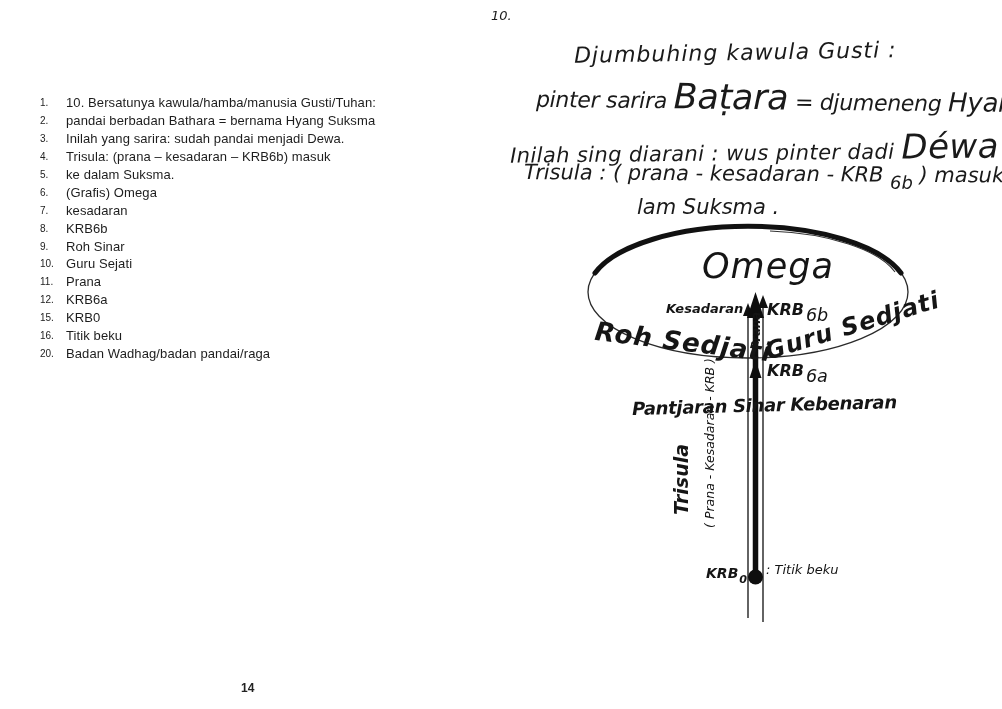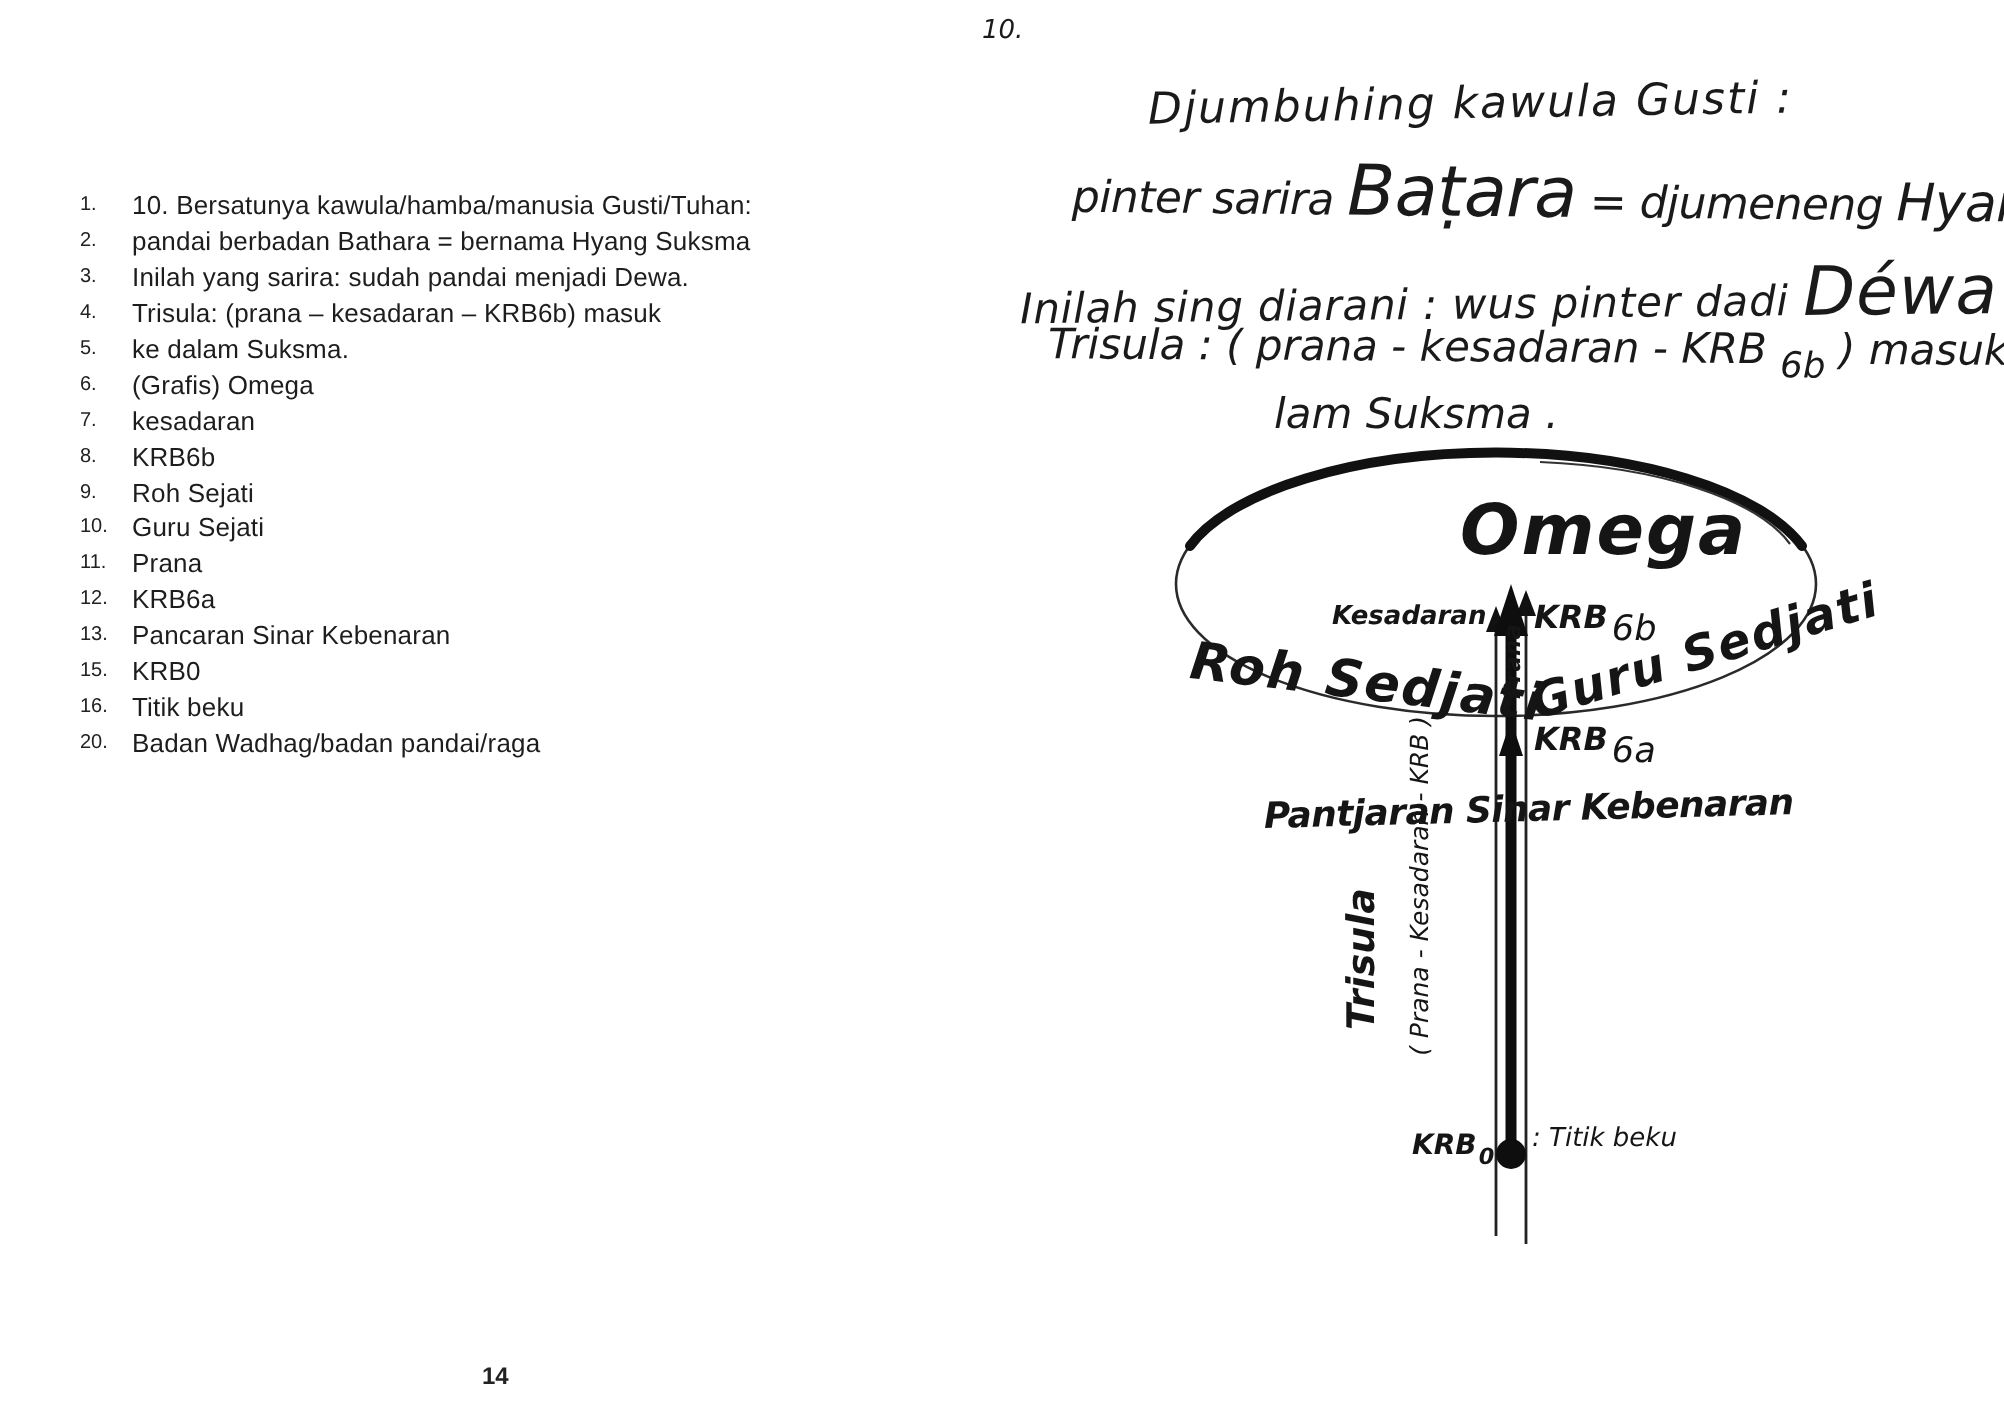--- a/index.html
+++ b/index.html
@@ -22,21 +22,21 @@
   .l2 .big{font-size:35px;}
   .l2 .med{font-size:26px;}
   .l3{left:510px;top:128px;font-size:21px;letter-spacing:.4px;transform:rotate(-.6deg);}
   .l3 .big{font-size:34px;}
   .l4{left:524px;top:162px;font-size:21px;transform:rotate(.4deg);}
   .l5{left:637px;top:195px;font-size:21px;}
   .subdn{position:relative;top:7px;font-size:.85em;}
   
   .dl{position:absolute;font-family:"DejaVu Sans",sans-serif;font-style:italic;
       color:#151515;white-space:nowrap;}
-  .omega{left:730px;top:246px;font-size:35px;letter-spacing:1px;font-weight:bold;}
+  .omega{left:702px;top:246px;font-size:35px;letter-spacing:1px;}
   .kesadaran{left:666px;top:301px;width:74px;text-align:right;font-size:13px;font-weight:bold;}
   .krb6b{left:767px;top:299px;font-size:16px;font-weight:bold;}
   .krb6a{left:767px;top:360px;font-size:16px;font-weight:bold;}
   .krb0{left:706px;top:565px;font-size:14px;font-weight:bold;}
   .subkrb{position:relative;top:6px;font-size:1.1em;margin-left:2px;font-weight:normal;}
   .subzero{position:relative;top:5px;font-size:.8em;margin-left:1px;}
   .roh{left:597px;top:316px;font-size:26px;font-weight:bold;letter-spacing:1px;
        transform:rotate(7deg);transform-origin:left top;}
   .guru{left:766px;top:338px;font-size:24px;font-weight:bold;letter-spacing:1px;
         transform:rotate(-17deg);transform-origin:left center;}
@@ -83,37 +83,33 @@
     <div class="lrow">
         <span class="lnum">7.</span>
         <span class="ltxt">kesadaran</span>
       </div>
     <div class="lrow">
         <span class="lnum">8.</span>
         <span class="ltxt">KRB6b</span>
       </div>
     <div class="lrow">
         <span class="lnum">9.</span>
-        <span class="ltxt">Roh Sejati</span>
+        <span class="ltxt">Roh Sinar</span>
       </div>
     <div class="lrow">
         <span class="lnum">10.</span>
         <span class="ltxt">Guru Sejati</span>
       </div>
     <div class="lrow">
         <span class="lnum">11.</span>
         <span class="ltxt">Prana</span>
       </div>
     <div class="lrow">
         <span class="lnum">12.</span>
         <span class="ltxt">KRB6a</span>
-      </div>
-    <div class="lrow">
-        <span class="lnum">13.</span>
-        <span class="ltxt">Pancaran Sinar Kebenaran</span>
       </div>
     <div class="lrow">
         <span class="lnum">15.</span>
         <span class="ltxt">KRB0</span>
       </div>
     <div class="lrow">
         <span class="lnum">16.</span>
         <span class="ltxt">Titik beku</span>
       </div>
     <div class="lrow">

